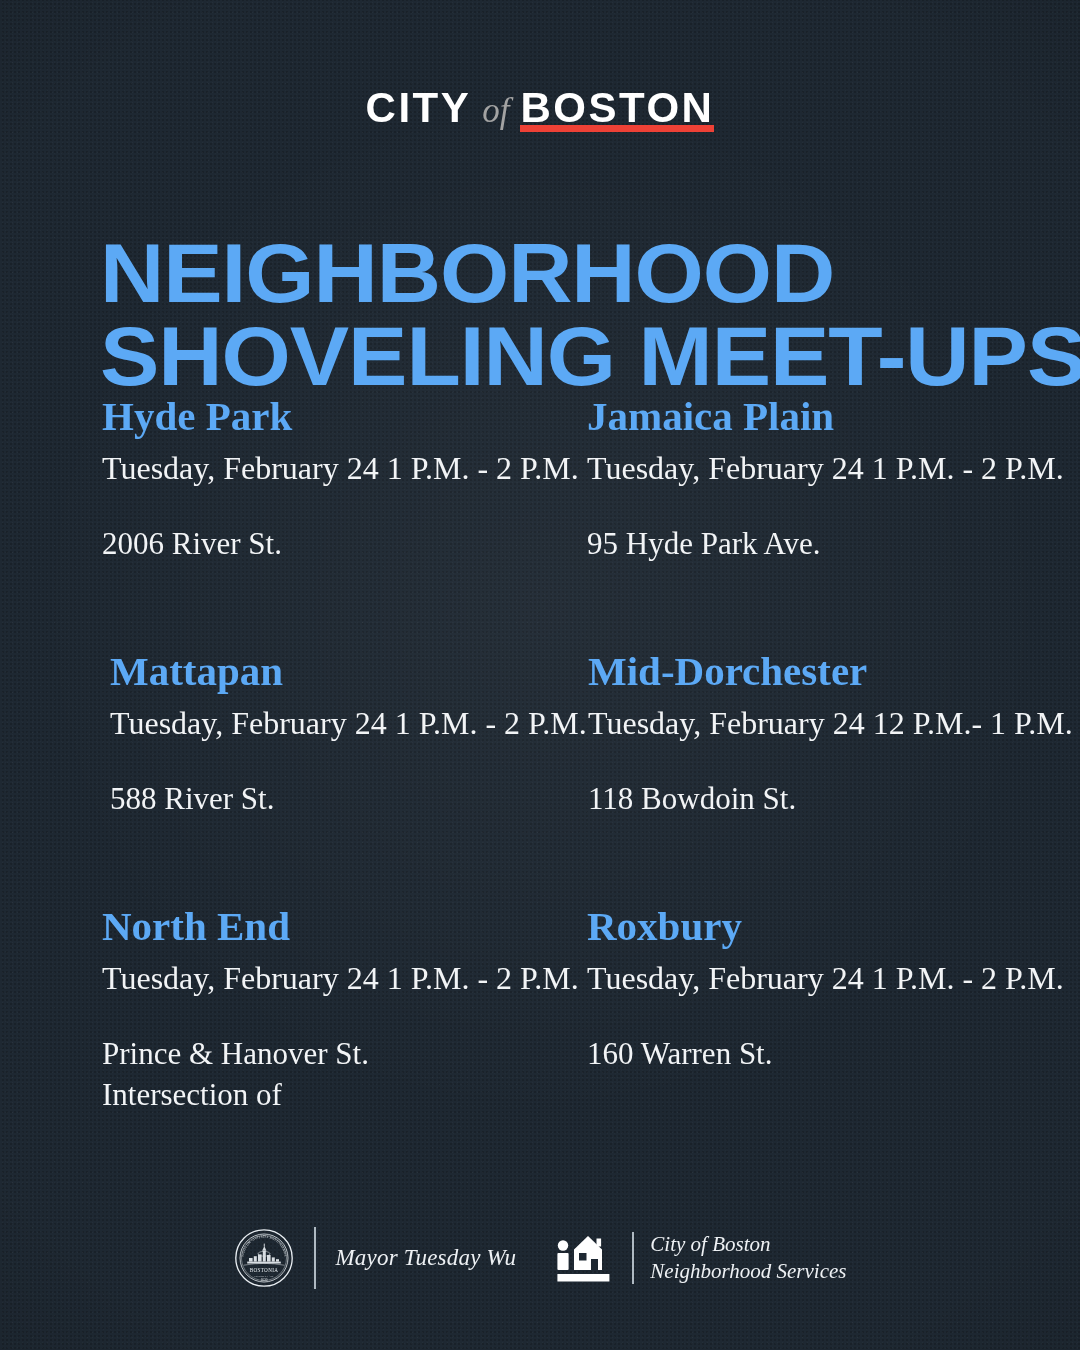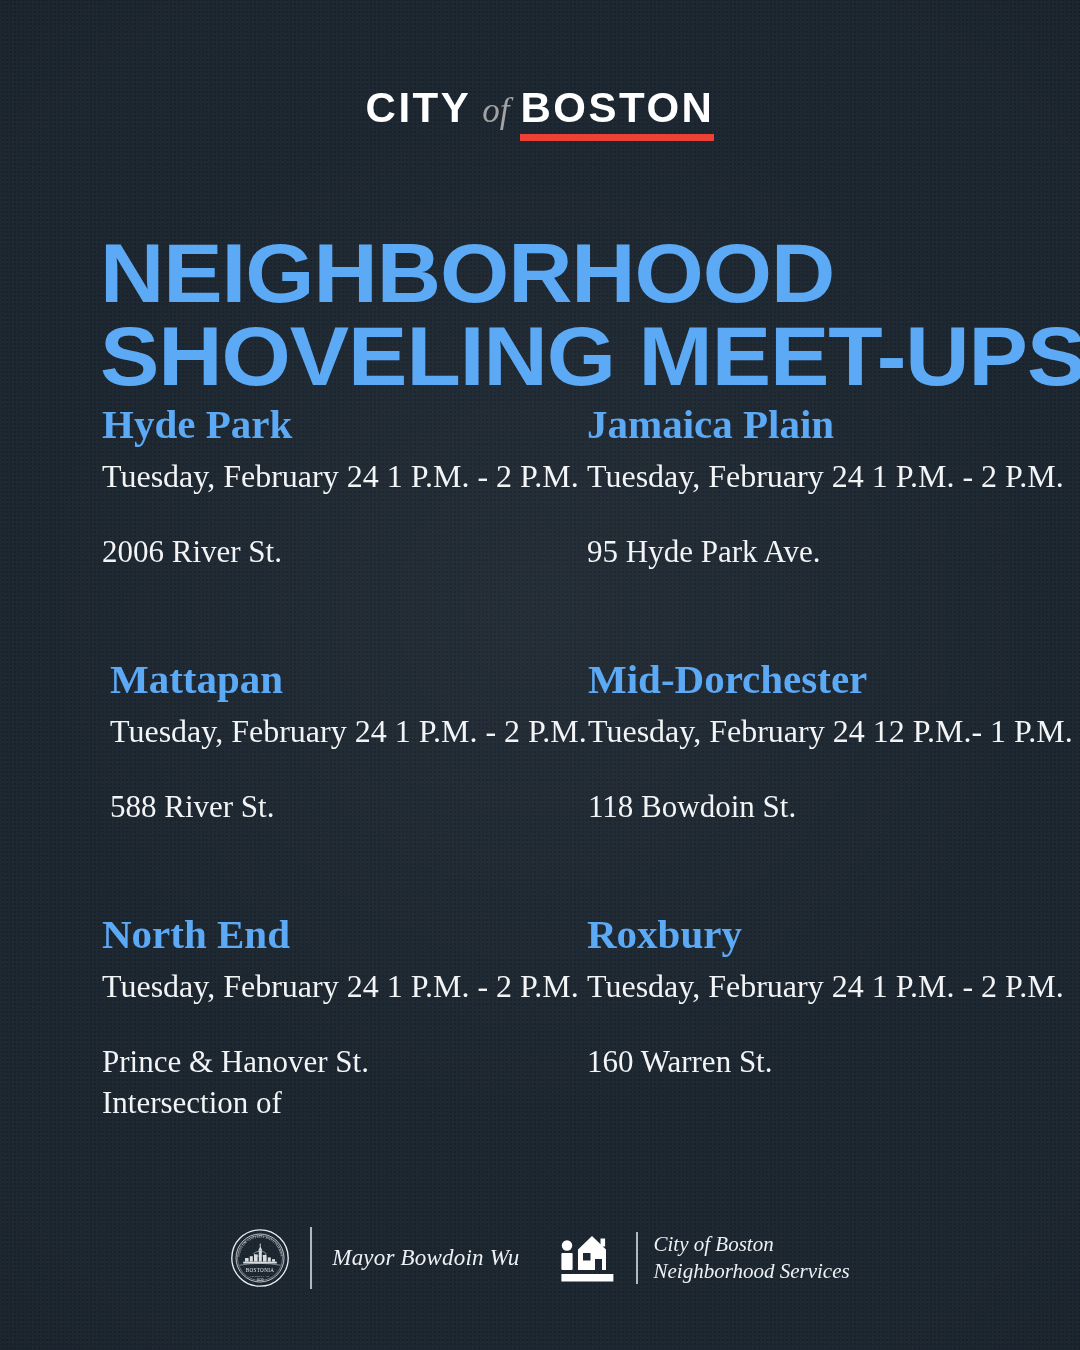--- a/index.html
+++ b/index.html
@@ -69,21 +69,21 @@
     font-style: italic;
     font-weight: normal;
     font-size: 35px;
     color: #a3a3a3;
     padding: 0 11px;
     vertical-align: baseline;
   }
   .wm-boston-wrap {
     display: inline-block;
     position: relative;
-    padding-bottom: 9px;
+    padding-bottom: 0;
   }
   .wm-rule {
     position: absolute;
     left: 0;
     right: 0;
     bottom: 0;
     height: 7px;
     background: #ee4136;
   }
 
@@ -124,21 +124,21 @@
   .cell.right { left: 587px; width: 470px; }
   .cell.indent-left  { left: 110px; }
   .cell.indent-right { left: 588px; }
 
   .nbhd {
     font-family: "Liberation Serif", serif;
     font-weight: bold;
     font-size: 41px;
     line-height: 1;
     color: #5ca9f5;
-    margin: 12px 0 10px 0;
+    margin: 4px 0 10px 0;
     white-space: nowrap;
   }
   .when {
     font-family: "Liberation Serif", serif;
     font-size: 32px;
     line-height: 1.33;
     color: #f2f4f6;
     margin: 0;
     white-space: nowrap;
   }
@@ -311,21 +311,21 @@
           <text x="50" y="74" text-anchor="middle" fill="#e8edf1" font-family="Liberation Serif, serif" font-size="8.5" letter-spacing="0.6">BOSTONIA</text>
           <text x="50" y="81" text-anchor="middle" fill="#e8edf1" font-family="Liberation Serif, serif" font-size="4.6" letter-spacing="0.4">CONDITA AD</text>
           <text x="50" y="88" text-anchor="middle" fill="#e8edf1" font-family="Liberation Serif, serif" font-size="5.6">1630</text>
 
           <path id="sealArc" d="M 16 50 A 34 34 0 0 1 84 50" fill="none"></path>
           <text fill="#e8edf1" font-family="Liberation Serif, serif" font-size="5.1" letter-spacing="0.5">
             <textPath href="#sealArc" startOffset="50%" text-anchor="middle">SIGILLUM CIVITATIS BOSTONIENSIS</textPath>
           </text>
         </svg>
         <div class="divider-v"></div>
-        <div class="mayor">Mayor Bowdoin Wu</div>
+        <div class="mayor">Mayor Tuesday Wu</div>
       </div>
 
       <div class="lockup">
         <svg class="ns-icon" viewBox="0 0 62 54">
           <g fill="#ffffff">
 
             <circle cx="9" cy="14.5" r="5.2"></circle>
             <rect x="3.4" y="22" width="11.2" height="17" rx="1"></rect>
 
             <polygon points="34,5 20,18.5 20,39 48,39 48,18.5"></polygon>

